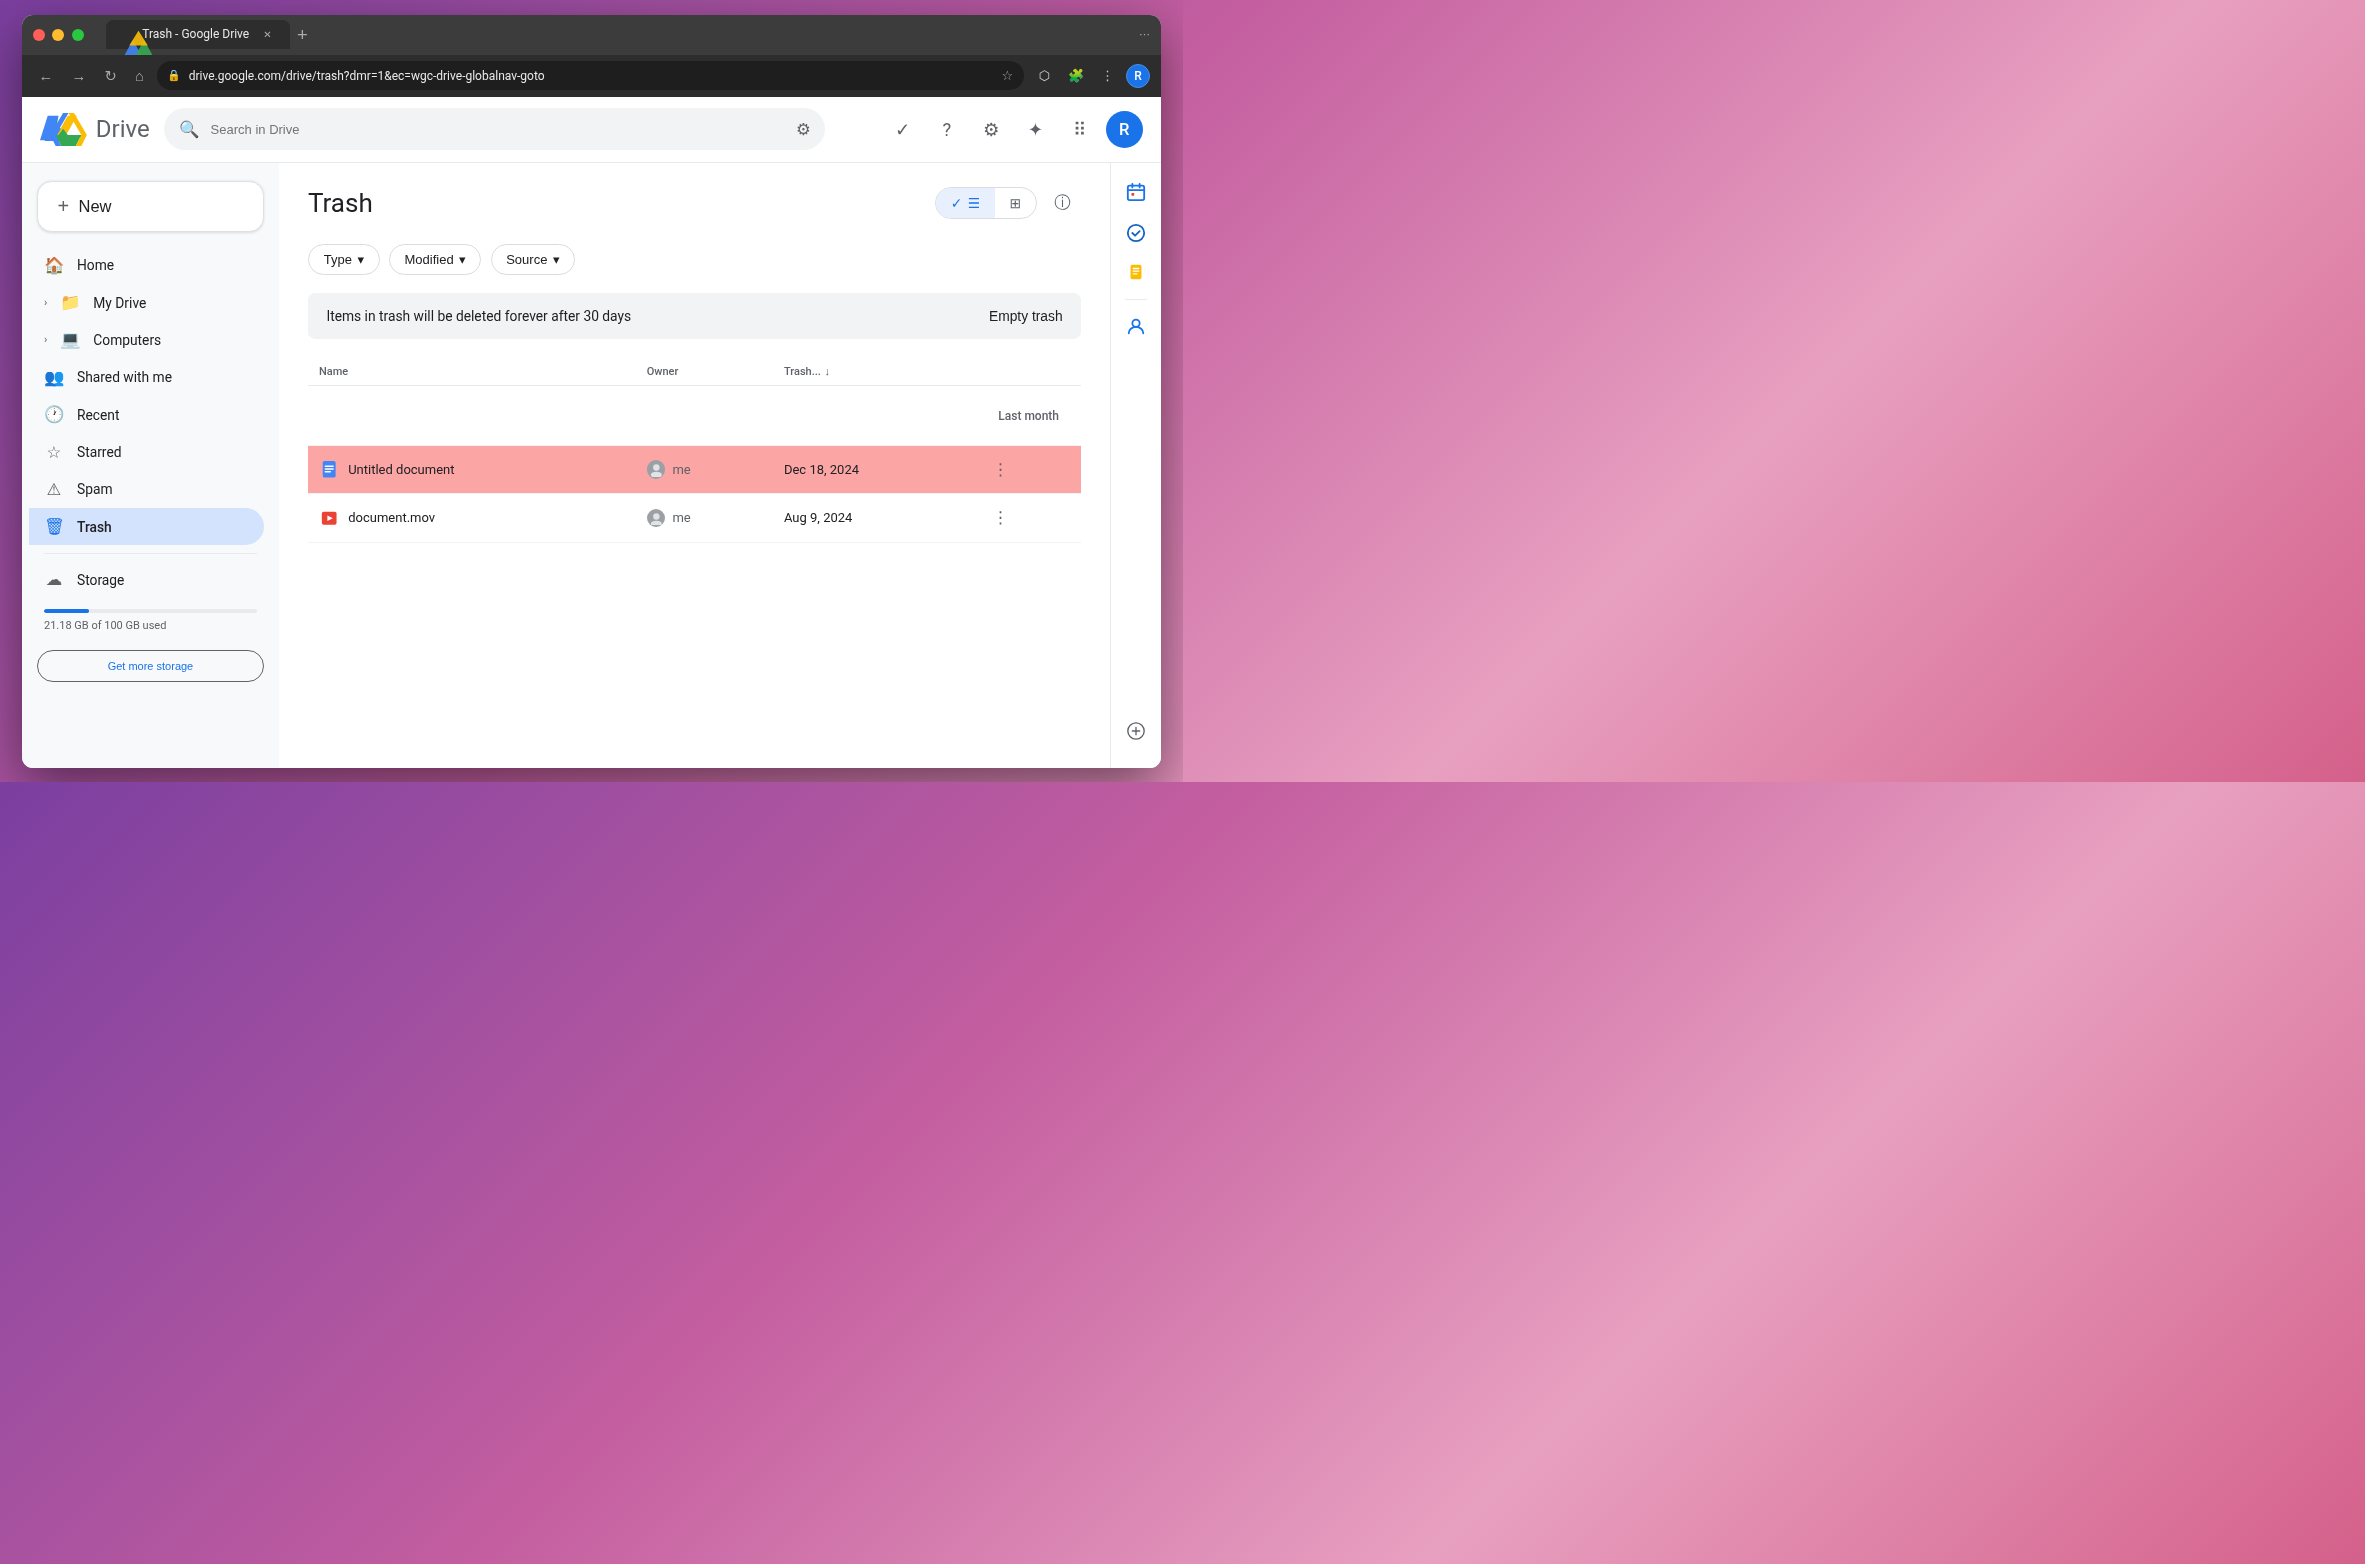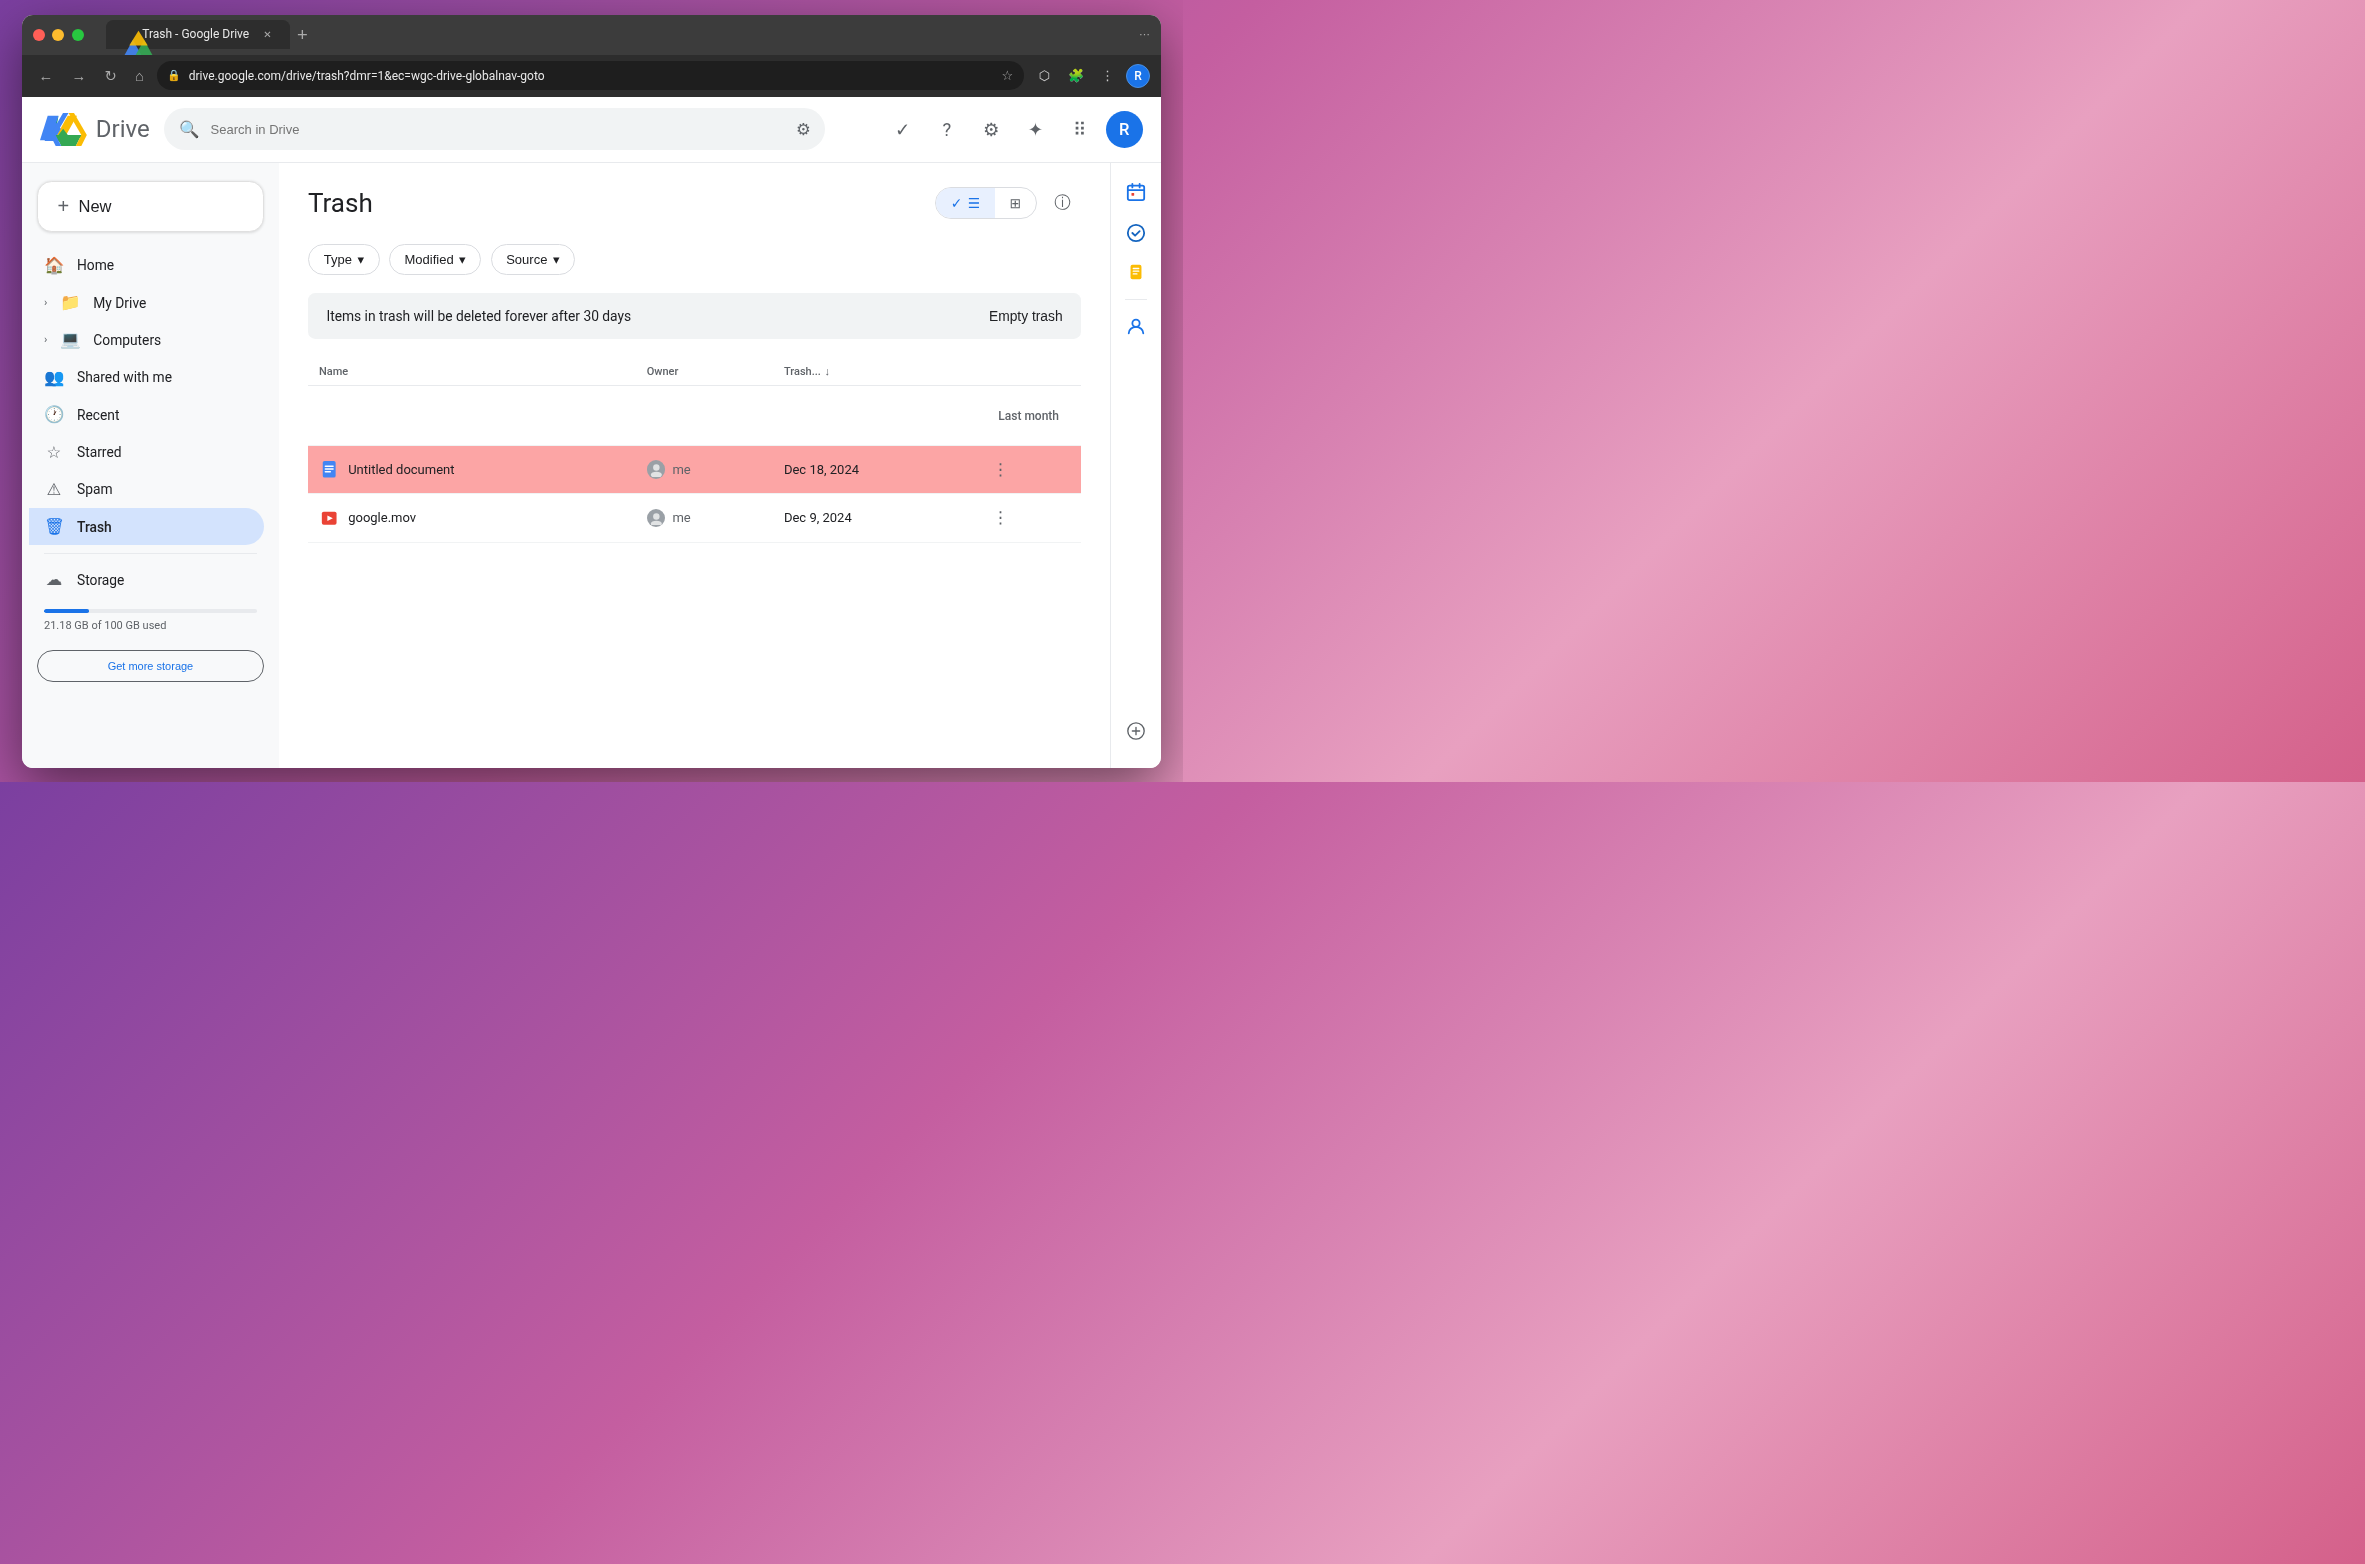--- a/index.html
+++ b/index.html
@@ -715,35 +715,35 @@
             </tr>
             <tr>
               <td>
                 <div class="file-name-cell">
                   <span class="file-icon" style="color: #ea4335;">
                     <svg width="18.4" height="18.4" viewBox="0 0 20 20">
                       <rect x="2" y="3" width="16" height="14" rx="2" fill="#ea4335"></rect>
                       <polygon points="8,7 8,13 14,10" fill="white"></polygon>
                     </svg>
                   </span>
-                  <span>google.mov</span>
+                  <span>document.mov</span>
                 </div>
               </td>
               <td>
                 <div class="owner-cell">
                   <div class="owner-avatar">
                     <svg width="14.7" height="14.7" viewBox="0 0 16 16">
                         <circle cx="8" cy="6" r="3.5" fill="white" opacity="0.7"></circle>
                         <ellipse cx="8" cy="14" rx="6" ry="3.5" fill="white" opacity="0.7"></ellipse>
                       </svg>
                   </div>
                   <span>me</span>
                 </div>
               </td>
-              <td>Dec 9, 2024</td>
+              <td>Aug 9, 2024</td>
               <td>
                 <div class="more-btn">⋮</div>
               </td>
             </tr>
           </tbody>
         </table>
       </div>
 
       <div class="right-panel">
         <div class="right-panel-icon">

